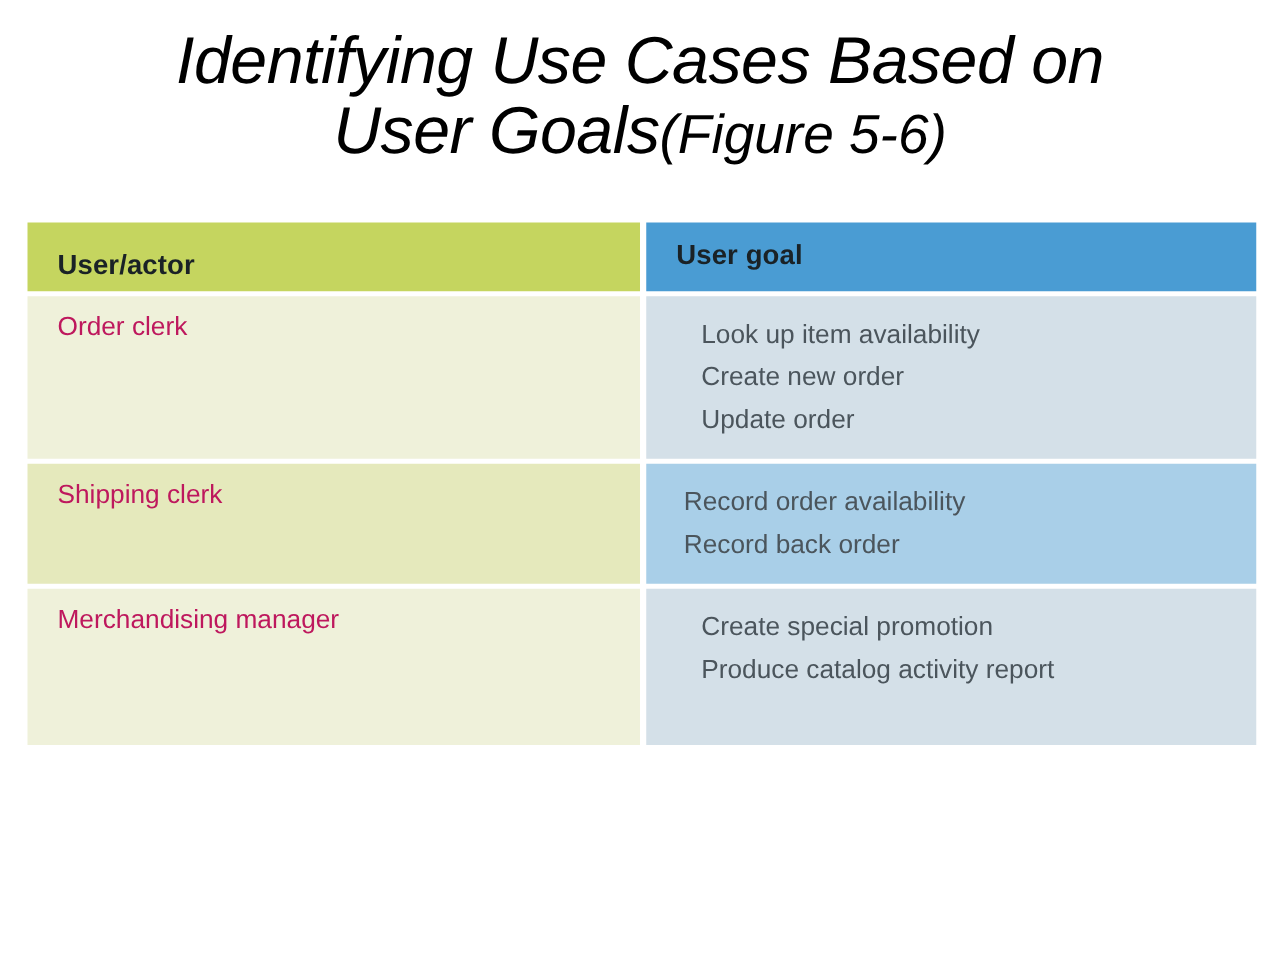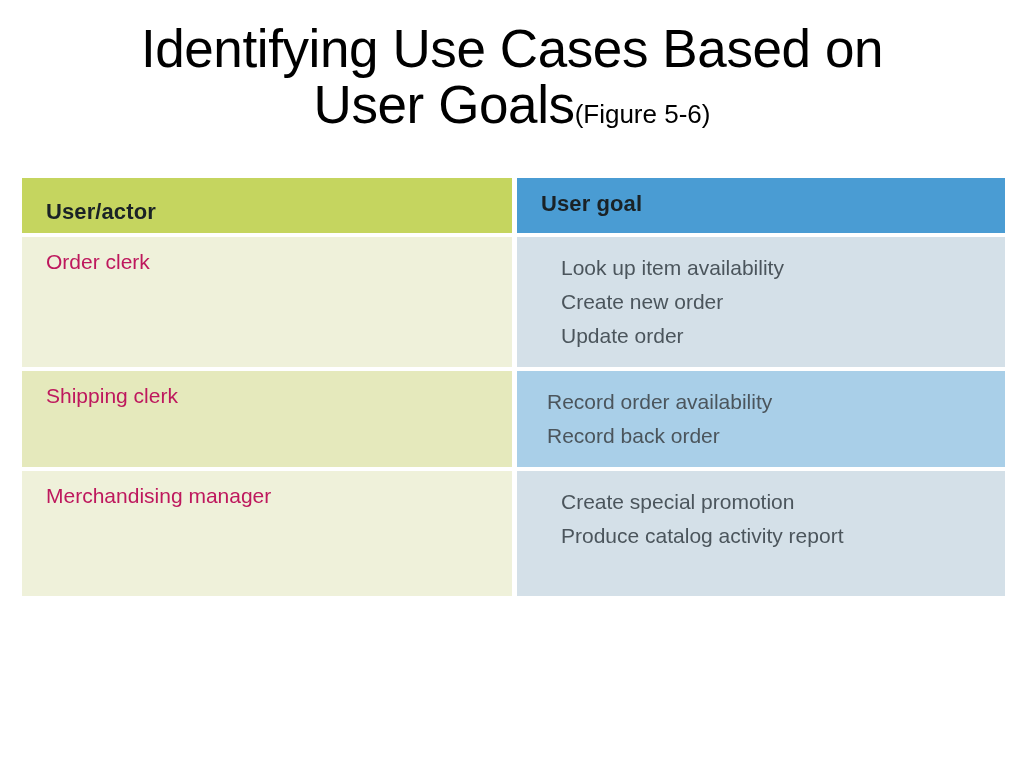--- a/index.html
+++ b/index.html
@@ -24,32 +24,33 @@
 
   
   .title-block {
     position: absolute;
     left: 0;
     top: 22px;
     width: 1024px;
     text-align: center;
     line-height: 1.02;
     color: #000000;
+    font-style: italic;
   }
   .title-main {
     font-family: "Liberation Sans", sans-serif;
     font-size: 53px;
     font-weight: 400;
     letter-spacing: -0.4px;
     color: #000000;
     display: inline;
   }
   .title-sub {
     font-family: "Liberation Sans", sans-serif;
-    font-size: 26px;
+    font-size: 44px;
     font-weight: 400;
     color: #000000;
     display: inline;
     white-space: nowrap;
   }
   .title-line2 {
     margin-top: 2px;
   }
 
   

